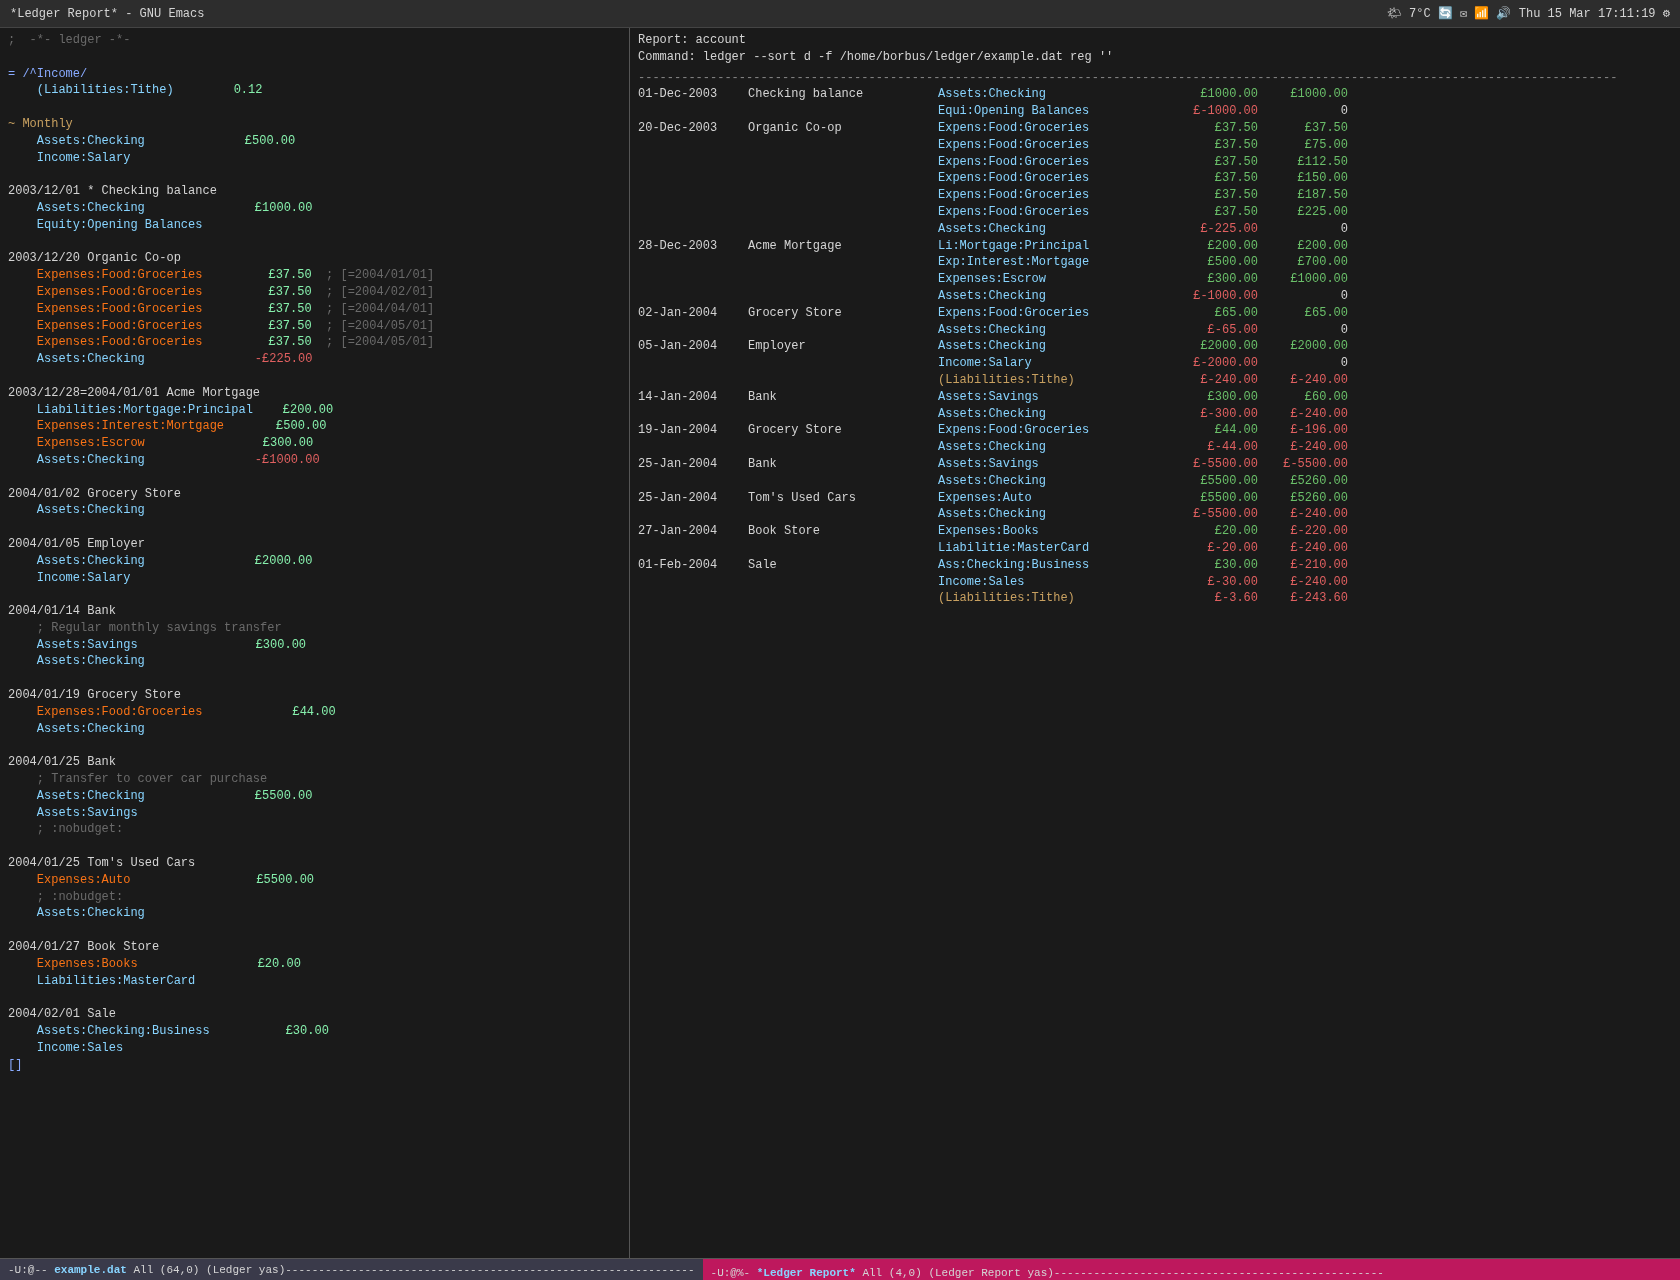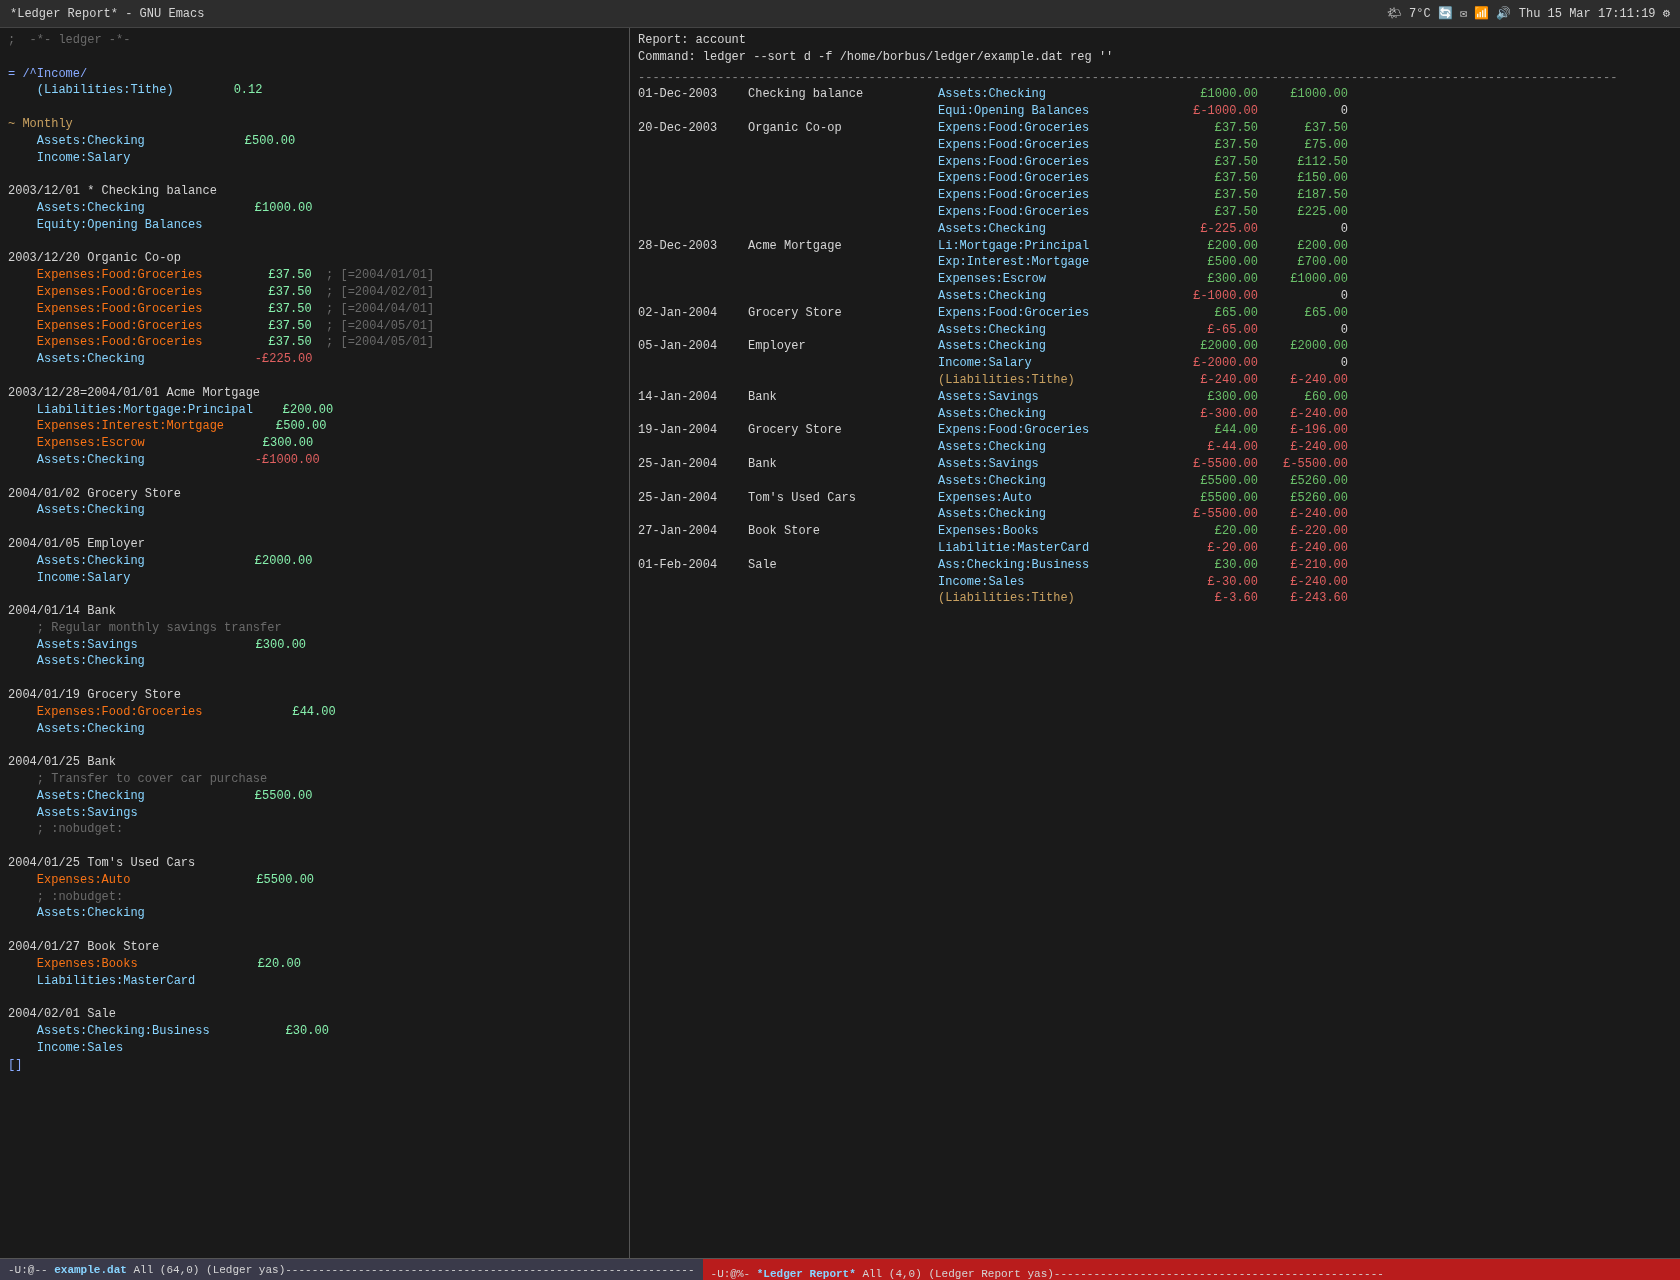--- a/index.html
+++ b/index.html
@@ -94,26 +94,26 @@
       background: #3a3a4a;
       color: #d4d4d4;
       padding: 0 8px;
       height: 100%;
       display: flex;
       align-items: center;
       min-width: 630px;
       border-top: 1px solid #555;
     }
     .status-right {
-      background: #b91c1c;
-      color: #d4d4d4;
-      padding: 0 8px;
+      background: #be185d;
+      color: #d4d4d4;
+      padding: 8px 8px;
       height: 100%;
       display: flex;
-      align-items: flex-end;
+      align-items: flex-start;
       flex: 1;
       border-top: 1px solid #555;
     }
     .status-filename { color: #88d4ff; font-weight: bold; }
     .status-report { color: #88d4ff; font-weight: bold; }
 
     
     .report-header {
       padding: 4px 8px;
       color: #d4d4d4;

